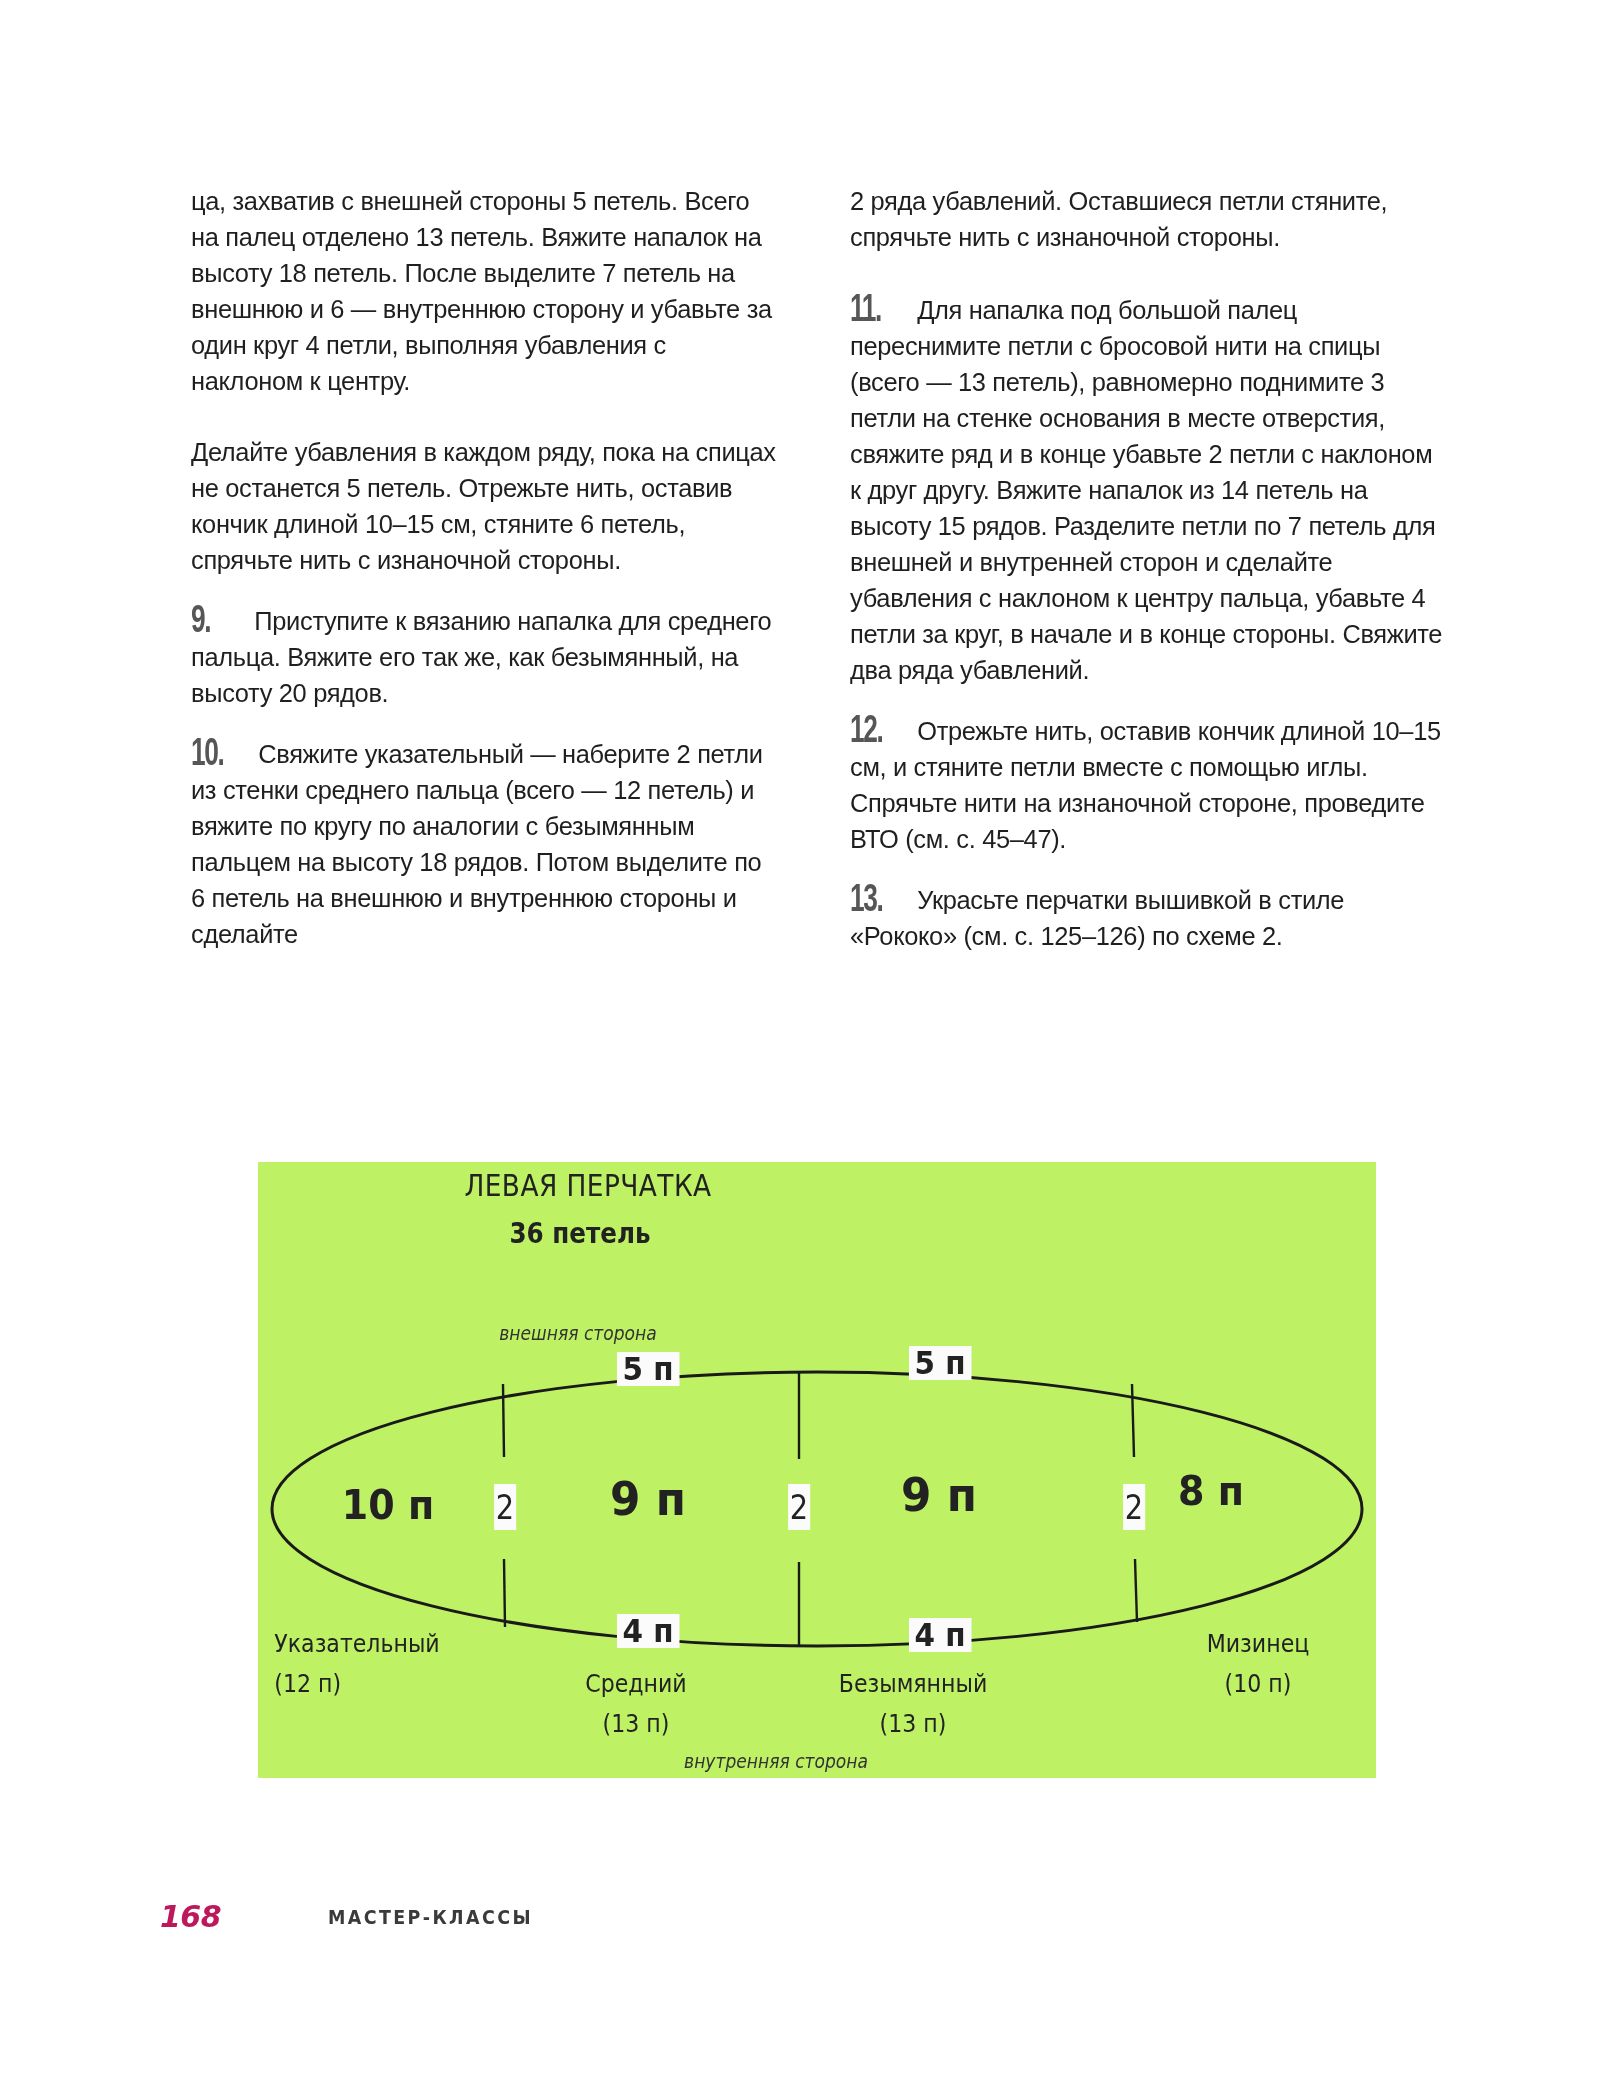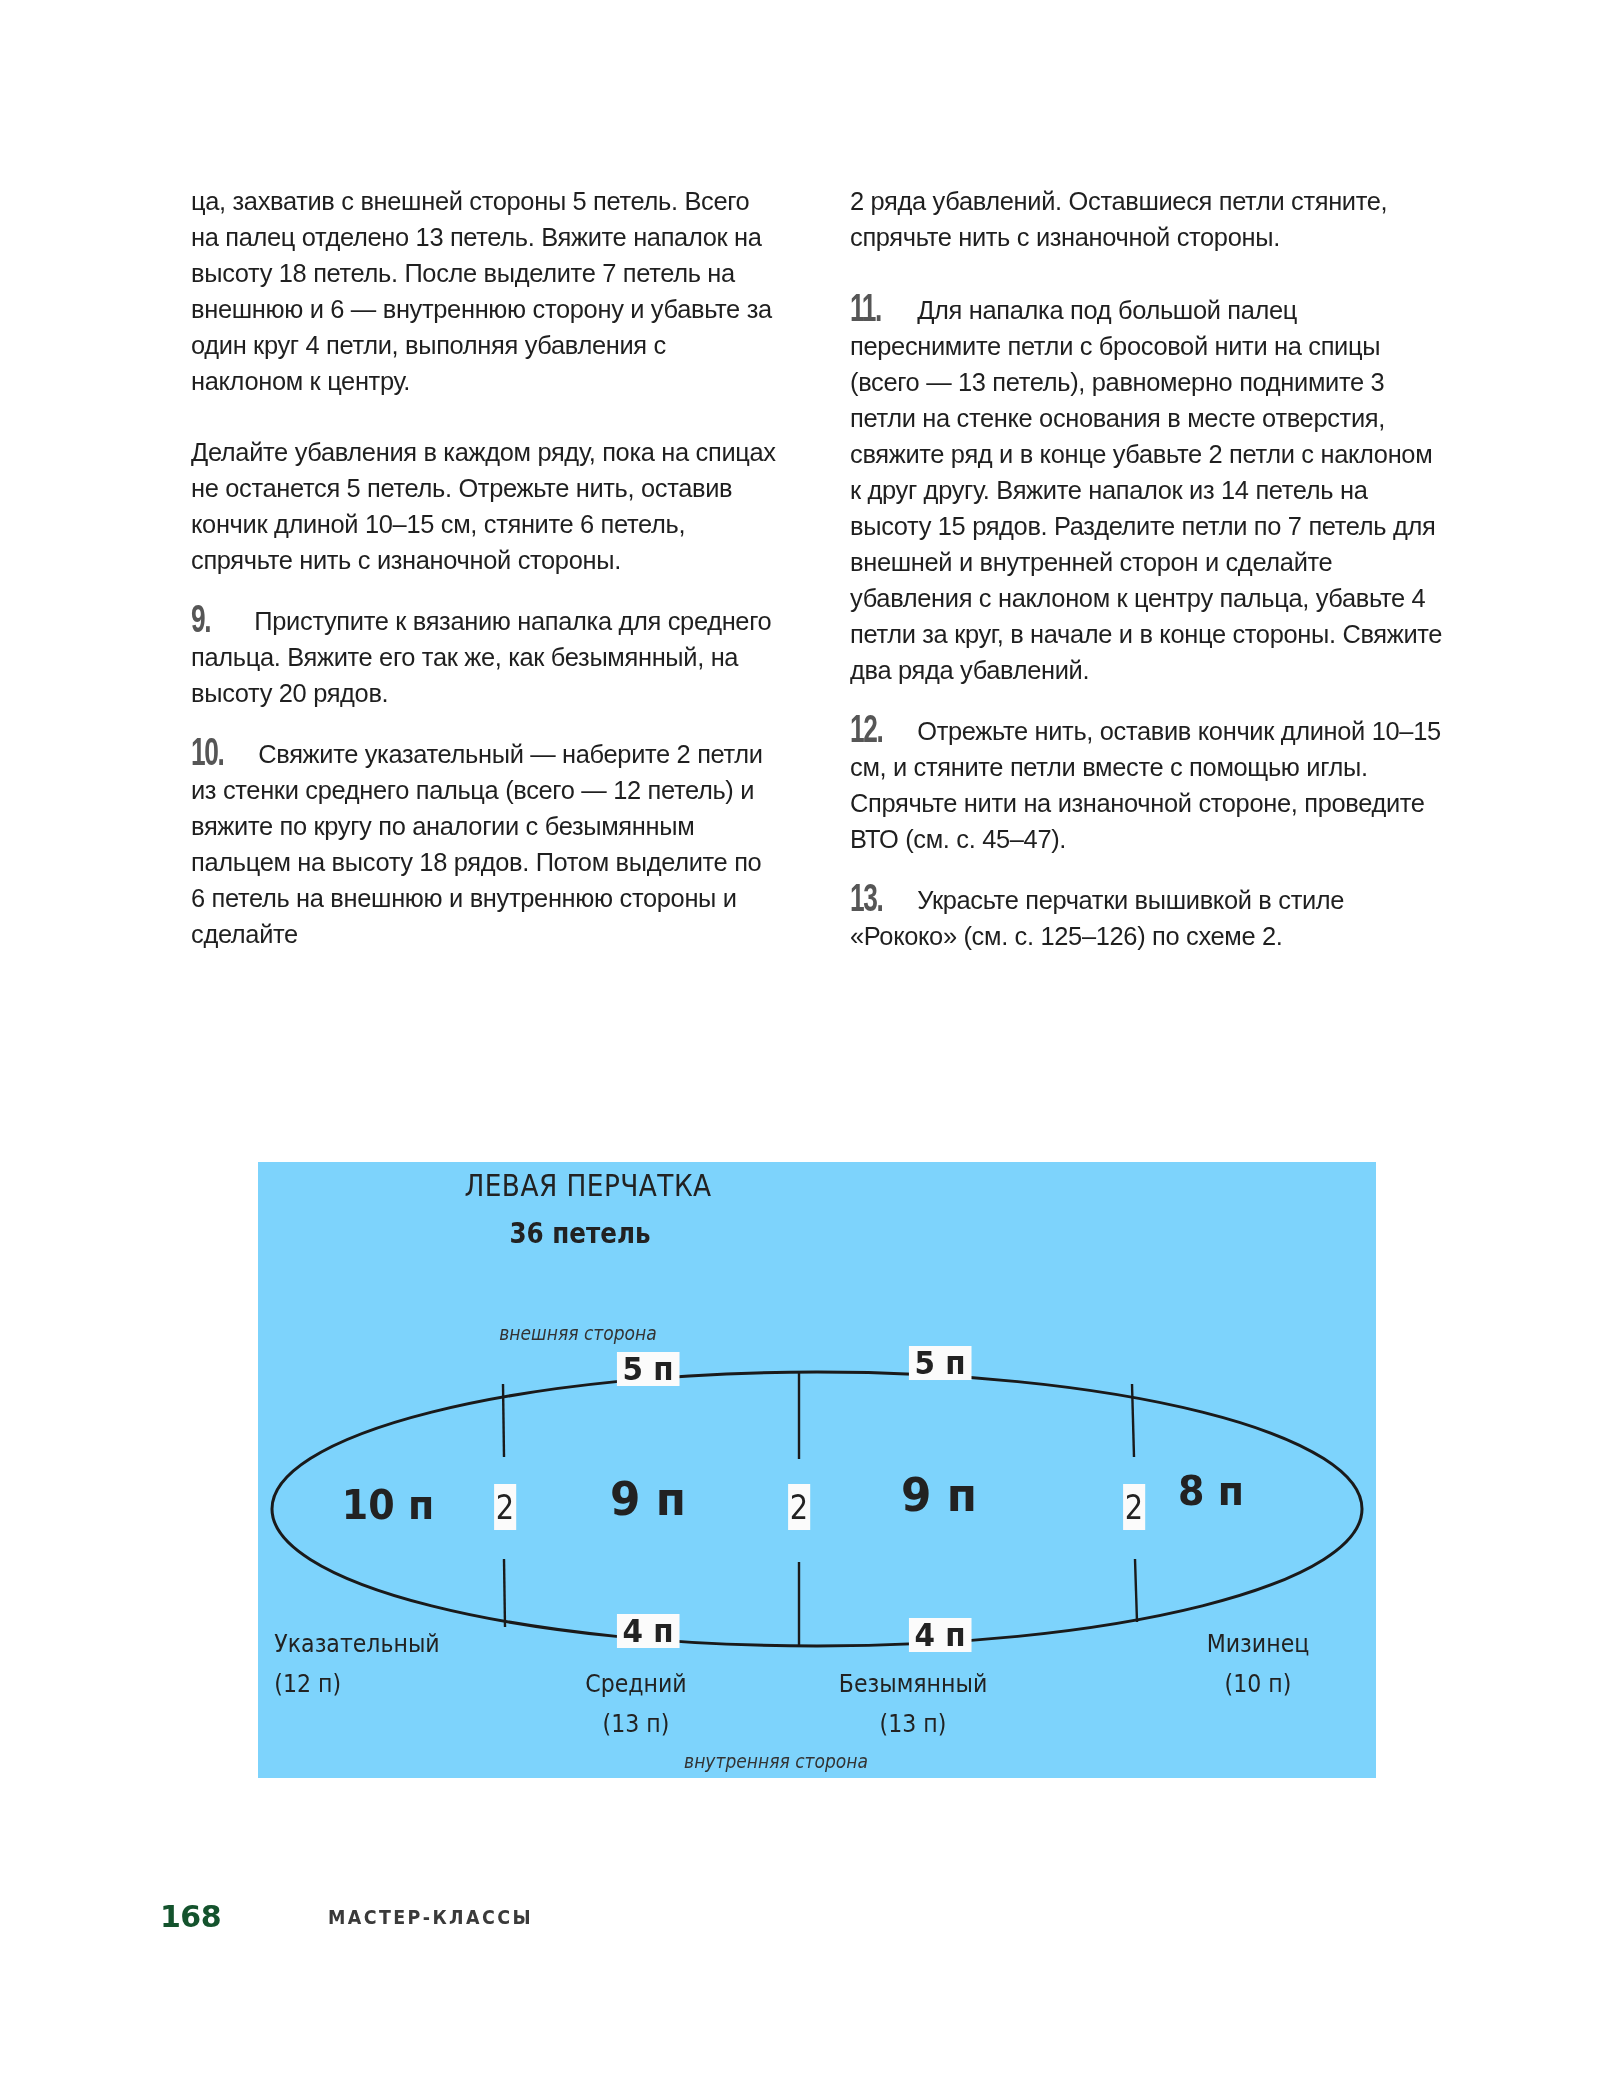--- a/index.html
+++ b/index.html
@@ -48,21 +48,21 @@
     }
     .step-num.two { width: 58px; margin-right: 12px; }
 
     
     .diagram {
       position: absolute;
       left: 258px;
       top: 1162px;
       width: 1118px;
       height: 616px;
-      background: #7dd3fc;
+      background: #bef264;
     }
     .diagram svg {
       position: absolute;
       left: 0;
       top: 0;
     }
     .dlabel {
       position: absolute;
       font-family: "DejaVu Sans", sans-serif;
       color: #222;
@@ -118,22 +118,23 @@
     }
 
     
     .page-number {
       position: absolute;
       left: 160px;
       top: 1899px;
       font-family: "DejaVu Sans", sans-serif;
       font-weight: bold;
       font-size: 30px;
-      color: #14532d;
+      color: #be185d;
       letter-spacing: -0.5px;
+      font-style: italic;
     }
     .section-name {
       position: absolute;
       left: 328px;
       top: 1906px;
       font-family: "DejaVu Sans", sans-serif;
       font-size: 19px;
       letter-spacing: 2.6px;
       color: #3a3a3a;
       font-weight: bold;

